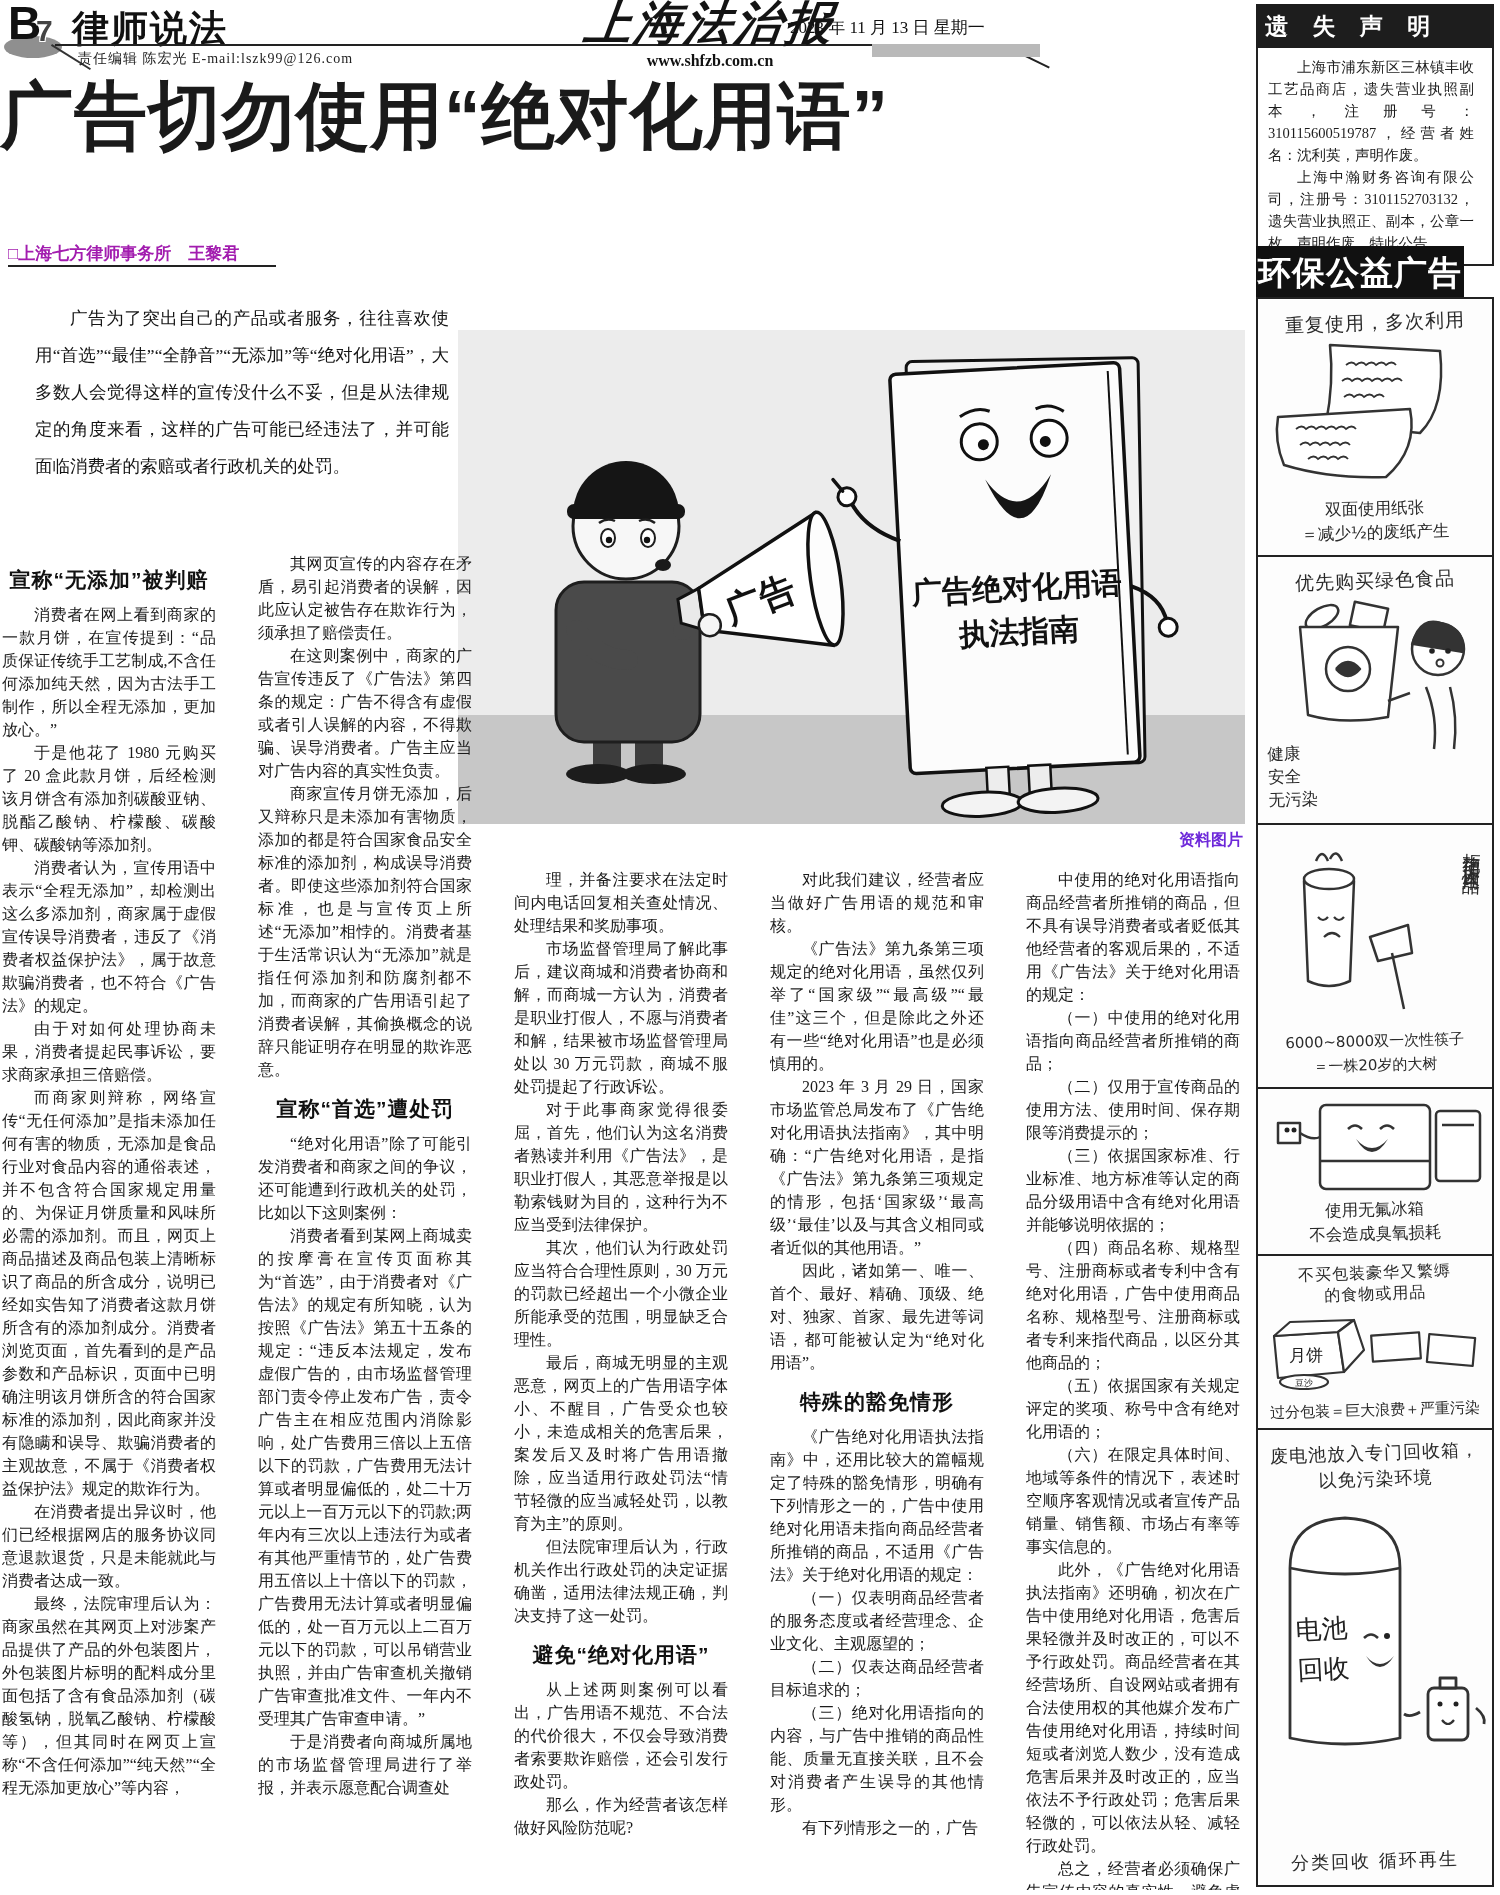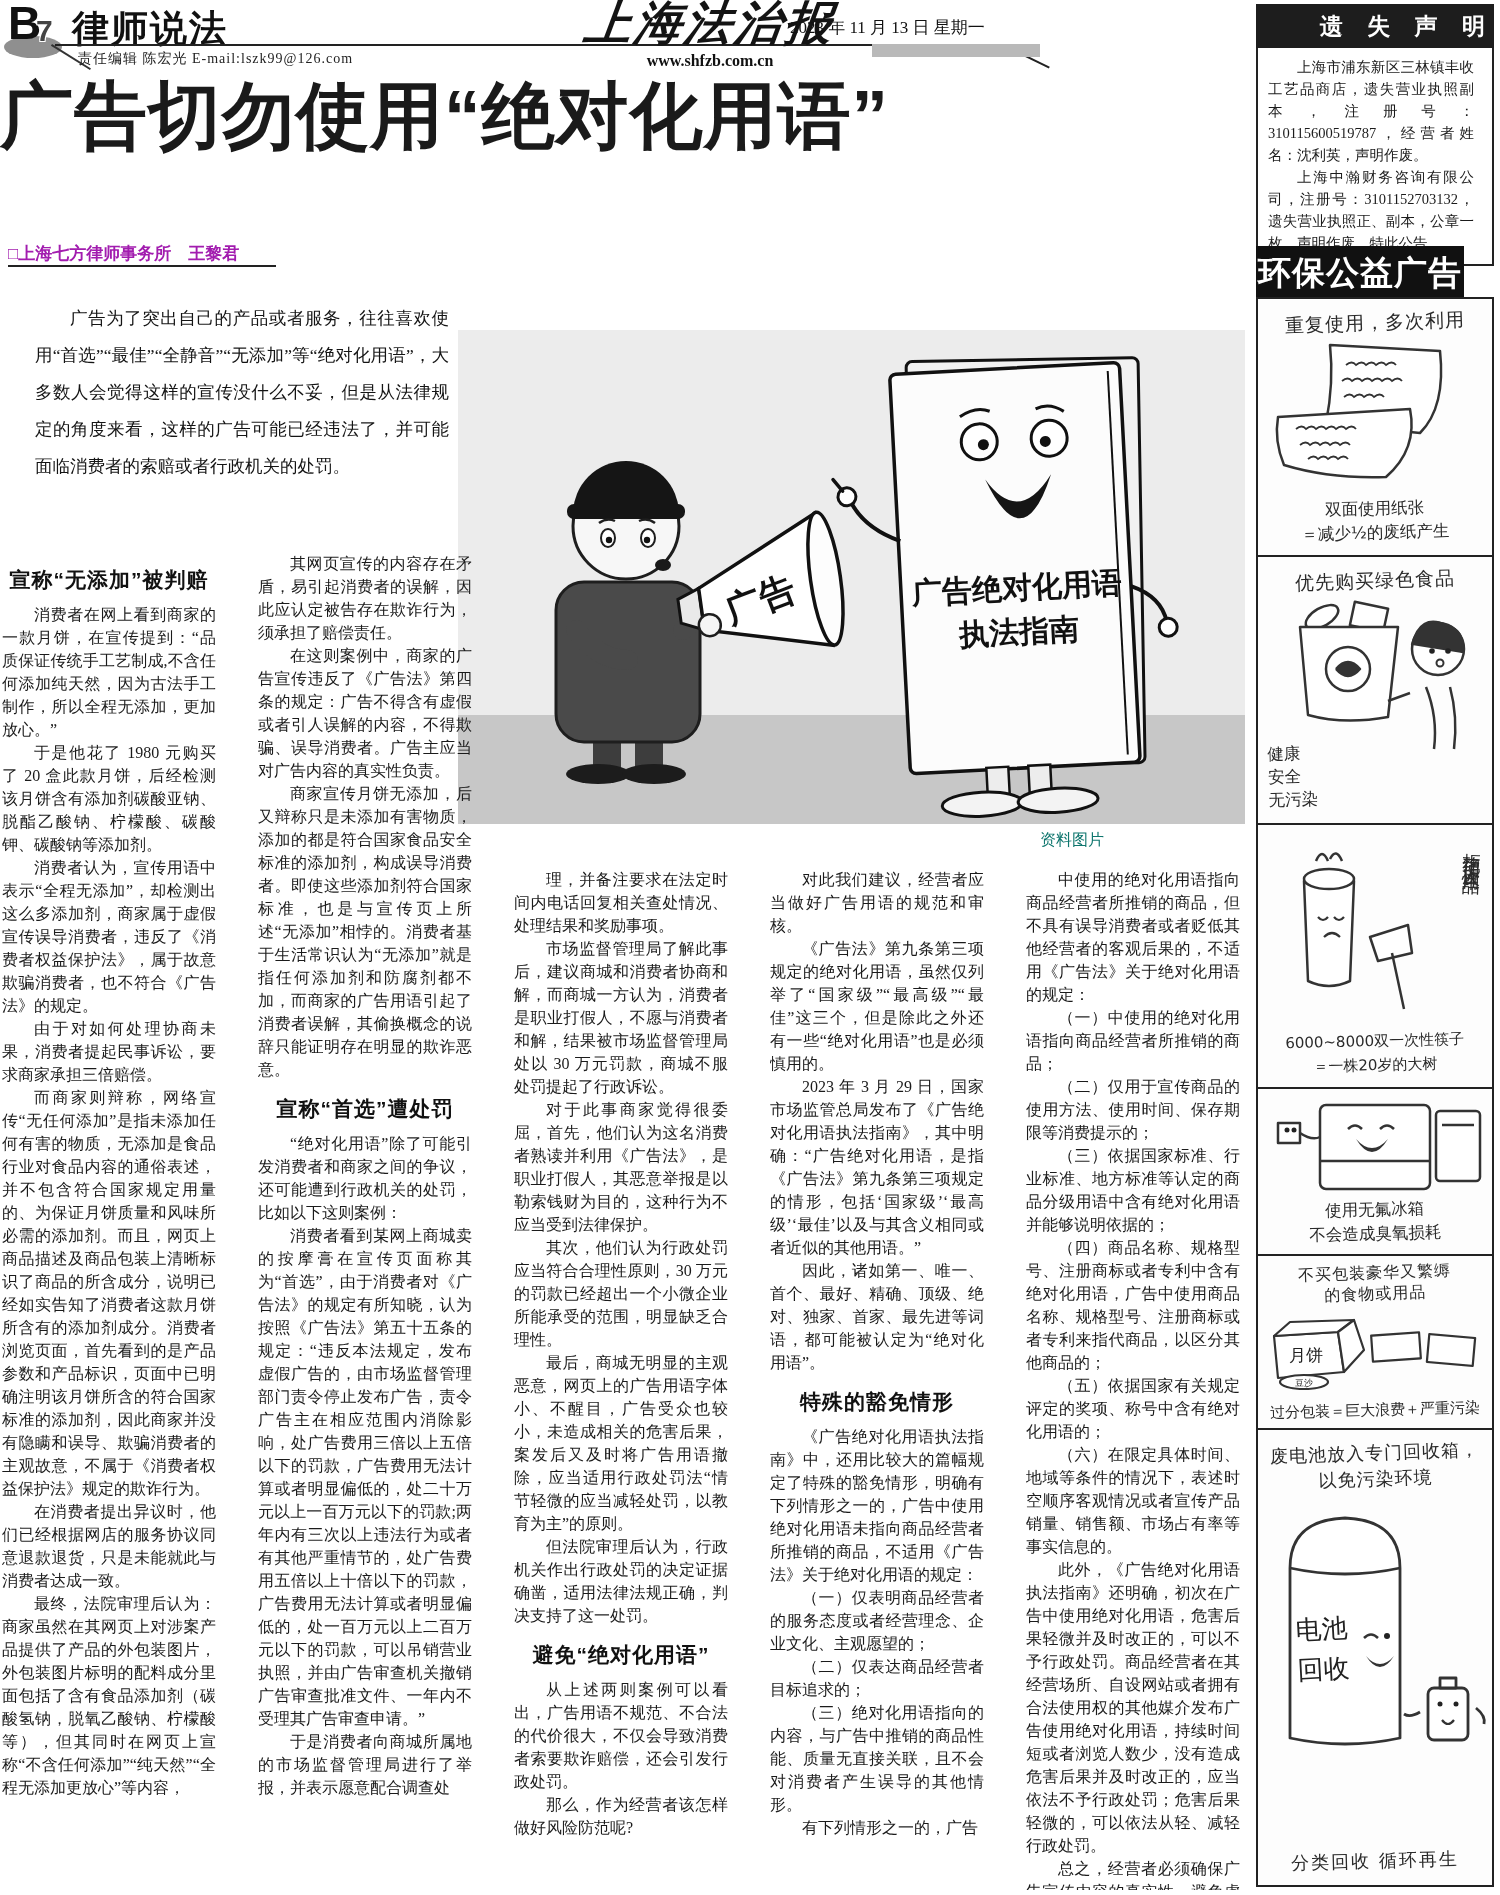--- a/index.html
+++ b/index.html
@@ -28,37 +28,37 @@
   
   .headline{left:0px;top:76px;width:1050px;text-align:left;
             font-family:"Liberation Sans","DejaVu Sans",sans-serif;font-weight:900;
             font-size:73px;letter-spacing:1px;color:#1a1a1a;line-height:1.1;}
   .byline{left:8px;top:242px;width:268px;font-weight:bold;font-size:17px;color:#a21caf;
           border-bottom:2px solid #222;padding-bottom:0;}
   .intro{left:35px;top:300px;width:414px;font-size:17.5px;line-height:37px;
          text-align:justify;text-indent:2em;color:#141414;}
   
   .cartoon{left:458px;top:330px;width:787px;height:494px;}
-  .photo-caption{left:1040px;top:830px;width:203px;font-weight:normal;
-                 font-size:16px;color:#0f766e;}
+  .photo-caption{left:1040px;top:830px;width:203px;text-align:right;font-weight:bold;
+                 font-size:16px;color:#6d28d9;}
   
   .col{position:absolute;width:214px;overflow:hidden;font-size:16px;line-height:23px;
        text-align:justify;color:#1b1b1b;}
   .col p{margin:0;text-indent:2em;text-align:justify;}
   .col h2{font-family:"Liberation Sans","DejaVu Sans",sans-serif;font-weight:900;
           font-size:21px;text-align:center;margin:16px 0 12px 0;color:#111;letter-spacing:1px;}
   #colA{left:2px;top:552px;height:1338px;}
   #colB{left:258px;top:552px;height:1338px;}
   #colC{left:514px;top:868px;height:1022px;}
   #colD{left:770px;top:868px;height:1022px;}
   #colE{left:1026px;top:868px;height:1022px;}
   
   .lost-box{left:1256px;top:4px;width:238px;}
   .lost-header{background:#1d1d1d;color:#fff;font-family:"Liberation Sans","DejaVu Sans",sans-serif;
-               font-weight:bold;font-size:23px;letter-spacing:9px;text-align:right;
+               font-weight:bold;font-size:23px;letter-spacing:9px;text-align:left;
                padding:7px 0 6px 9px;}
   .lost-body{border:2px solid #222;border-top:none;padding:8px 18px 10px 10px;
              font-size:14.5px;line-height:22px;text-align:justify;}
   .lost-body p{margin:0;text-indent:2em;}
   .psa-header{left:1256px;top:246px;width:208px;background:#111;color:#fff;
               font-family:"Liberation Sans","DejaVu Sans",sans-serif;font-weight:900;
               font-size:33px;letter-spacing:1px;text-align:center;padding:5px 0 6px 0;}
   .psa-box{left:1256px;top:297px;width:234px;height:1586px;border:2px solid #222;background:#fdfdfd;}
   .psa-panel{border-bottom:2px solid #222;position:relative;overflow:hidden;}
   .psa-panel:last-child{border-bottom:none;}

